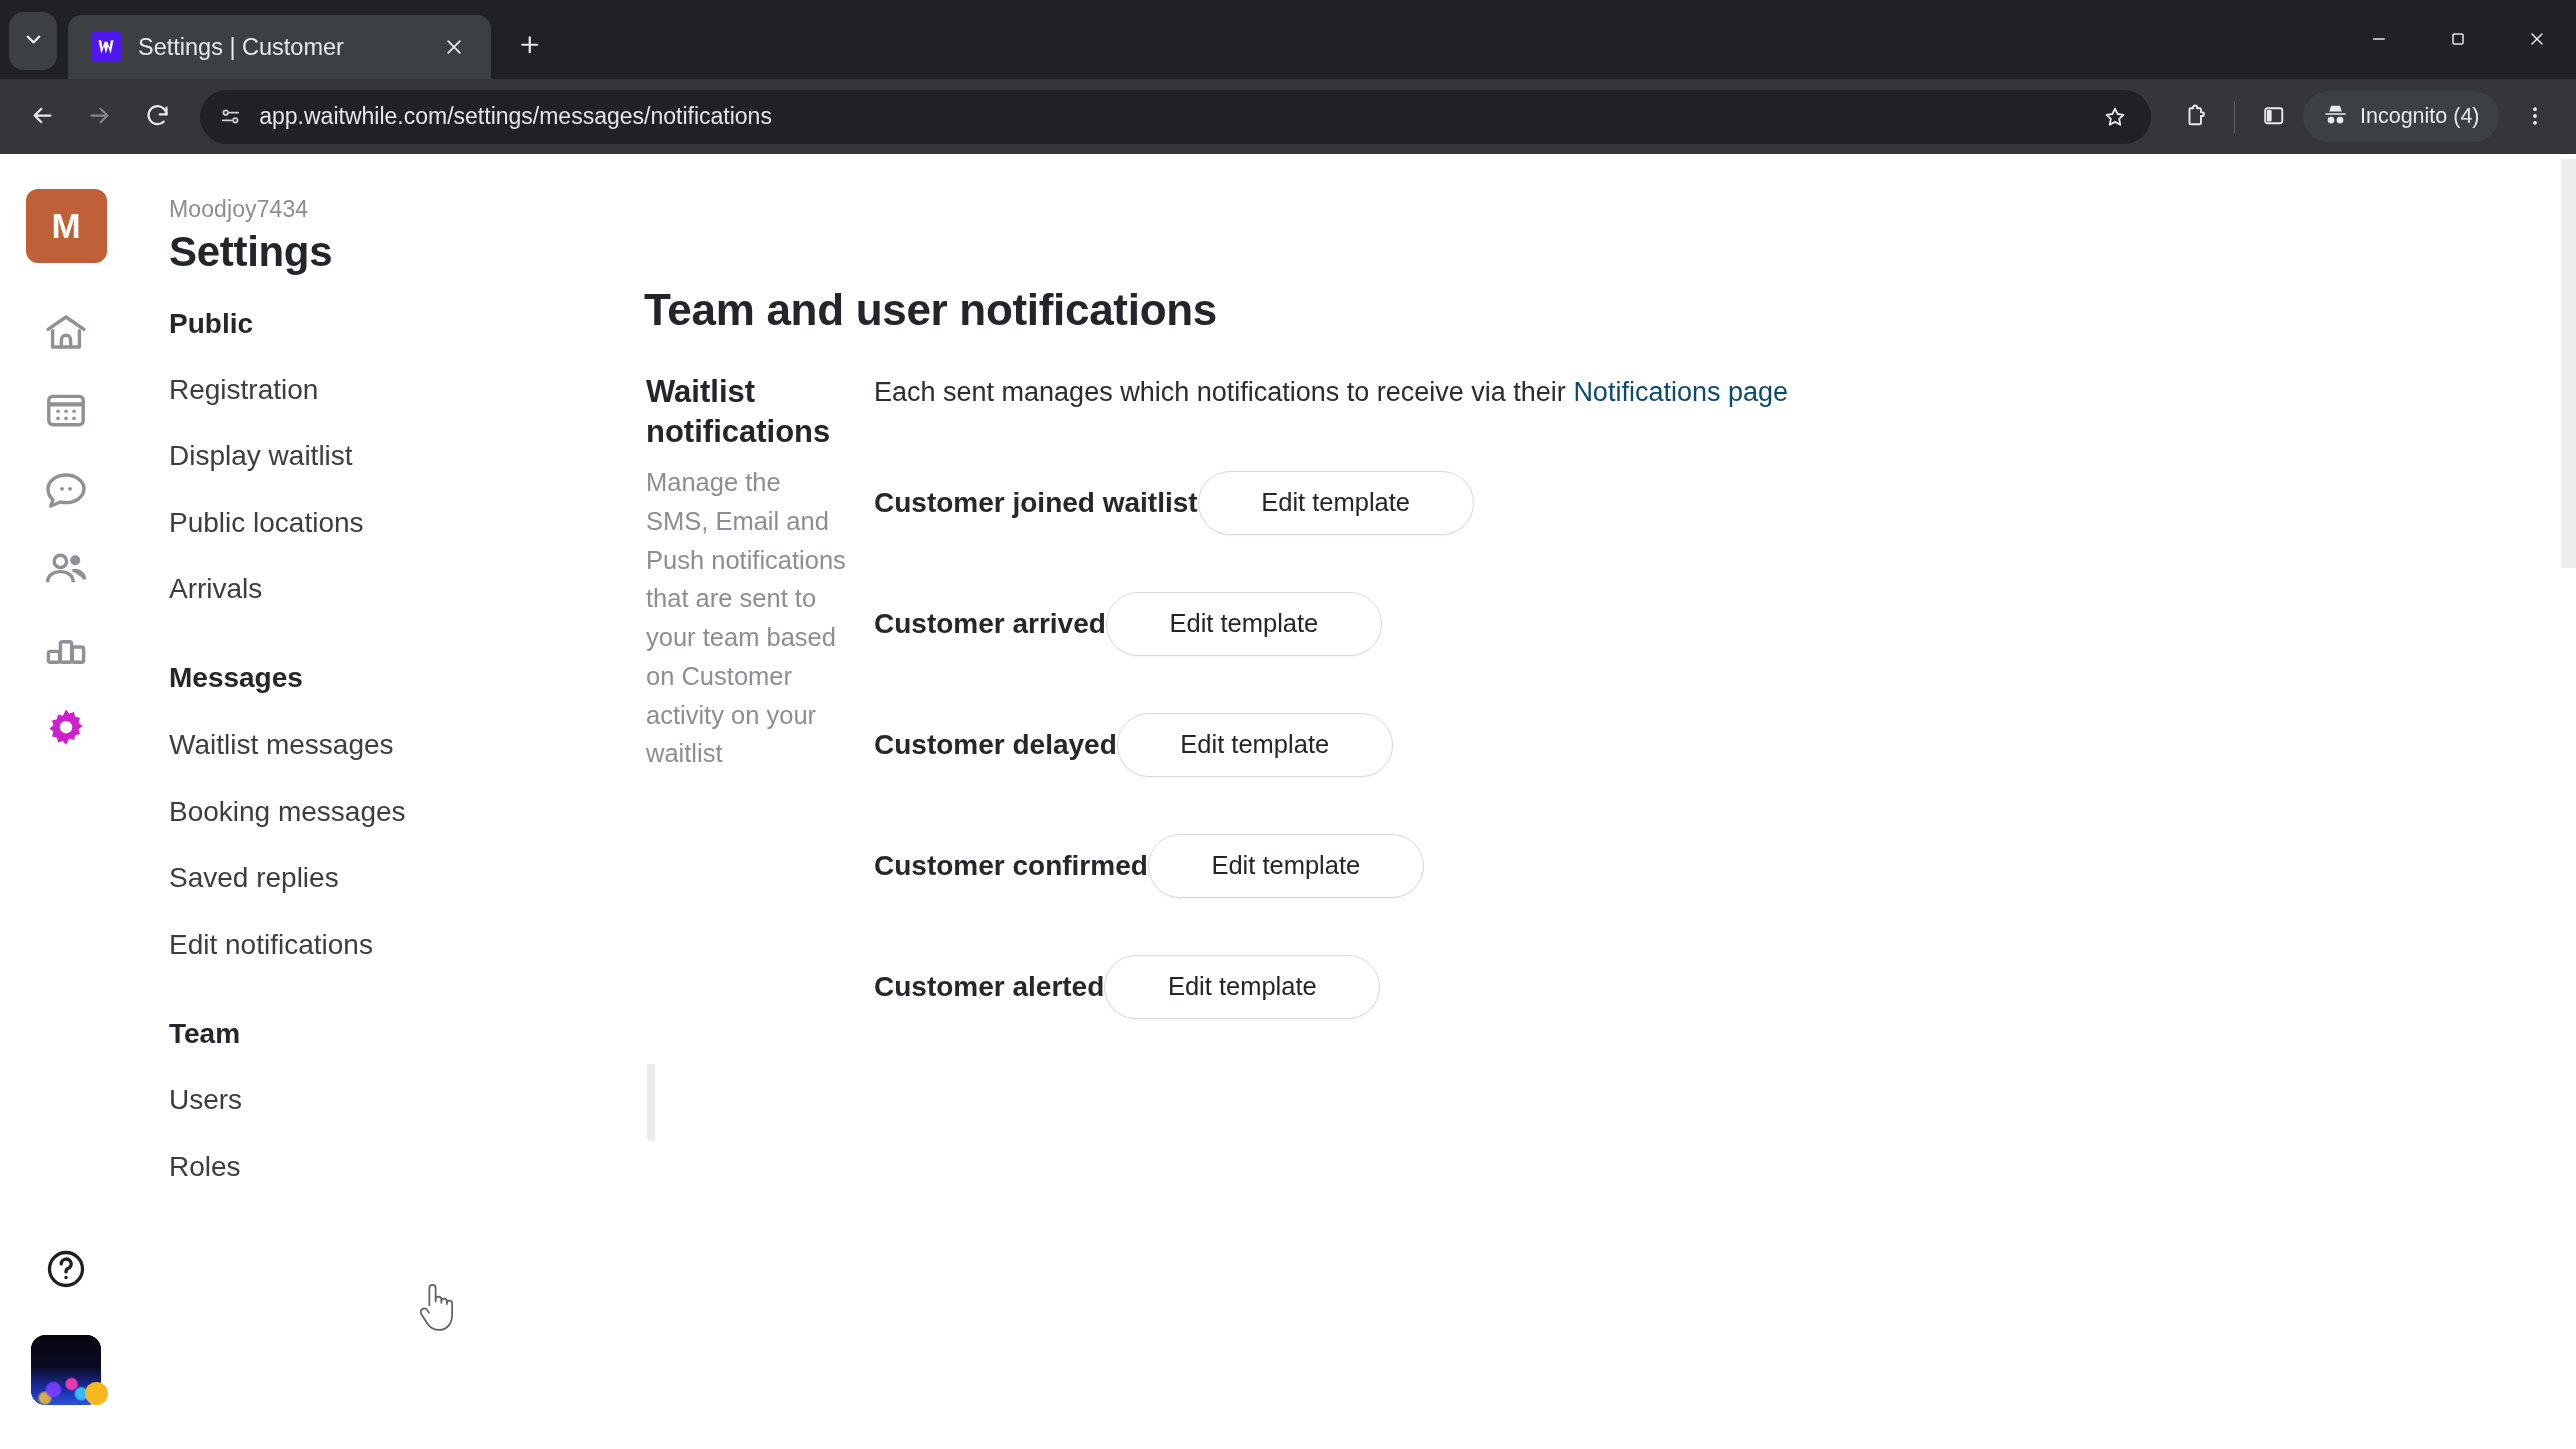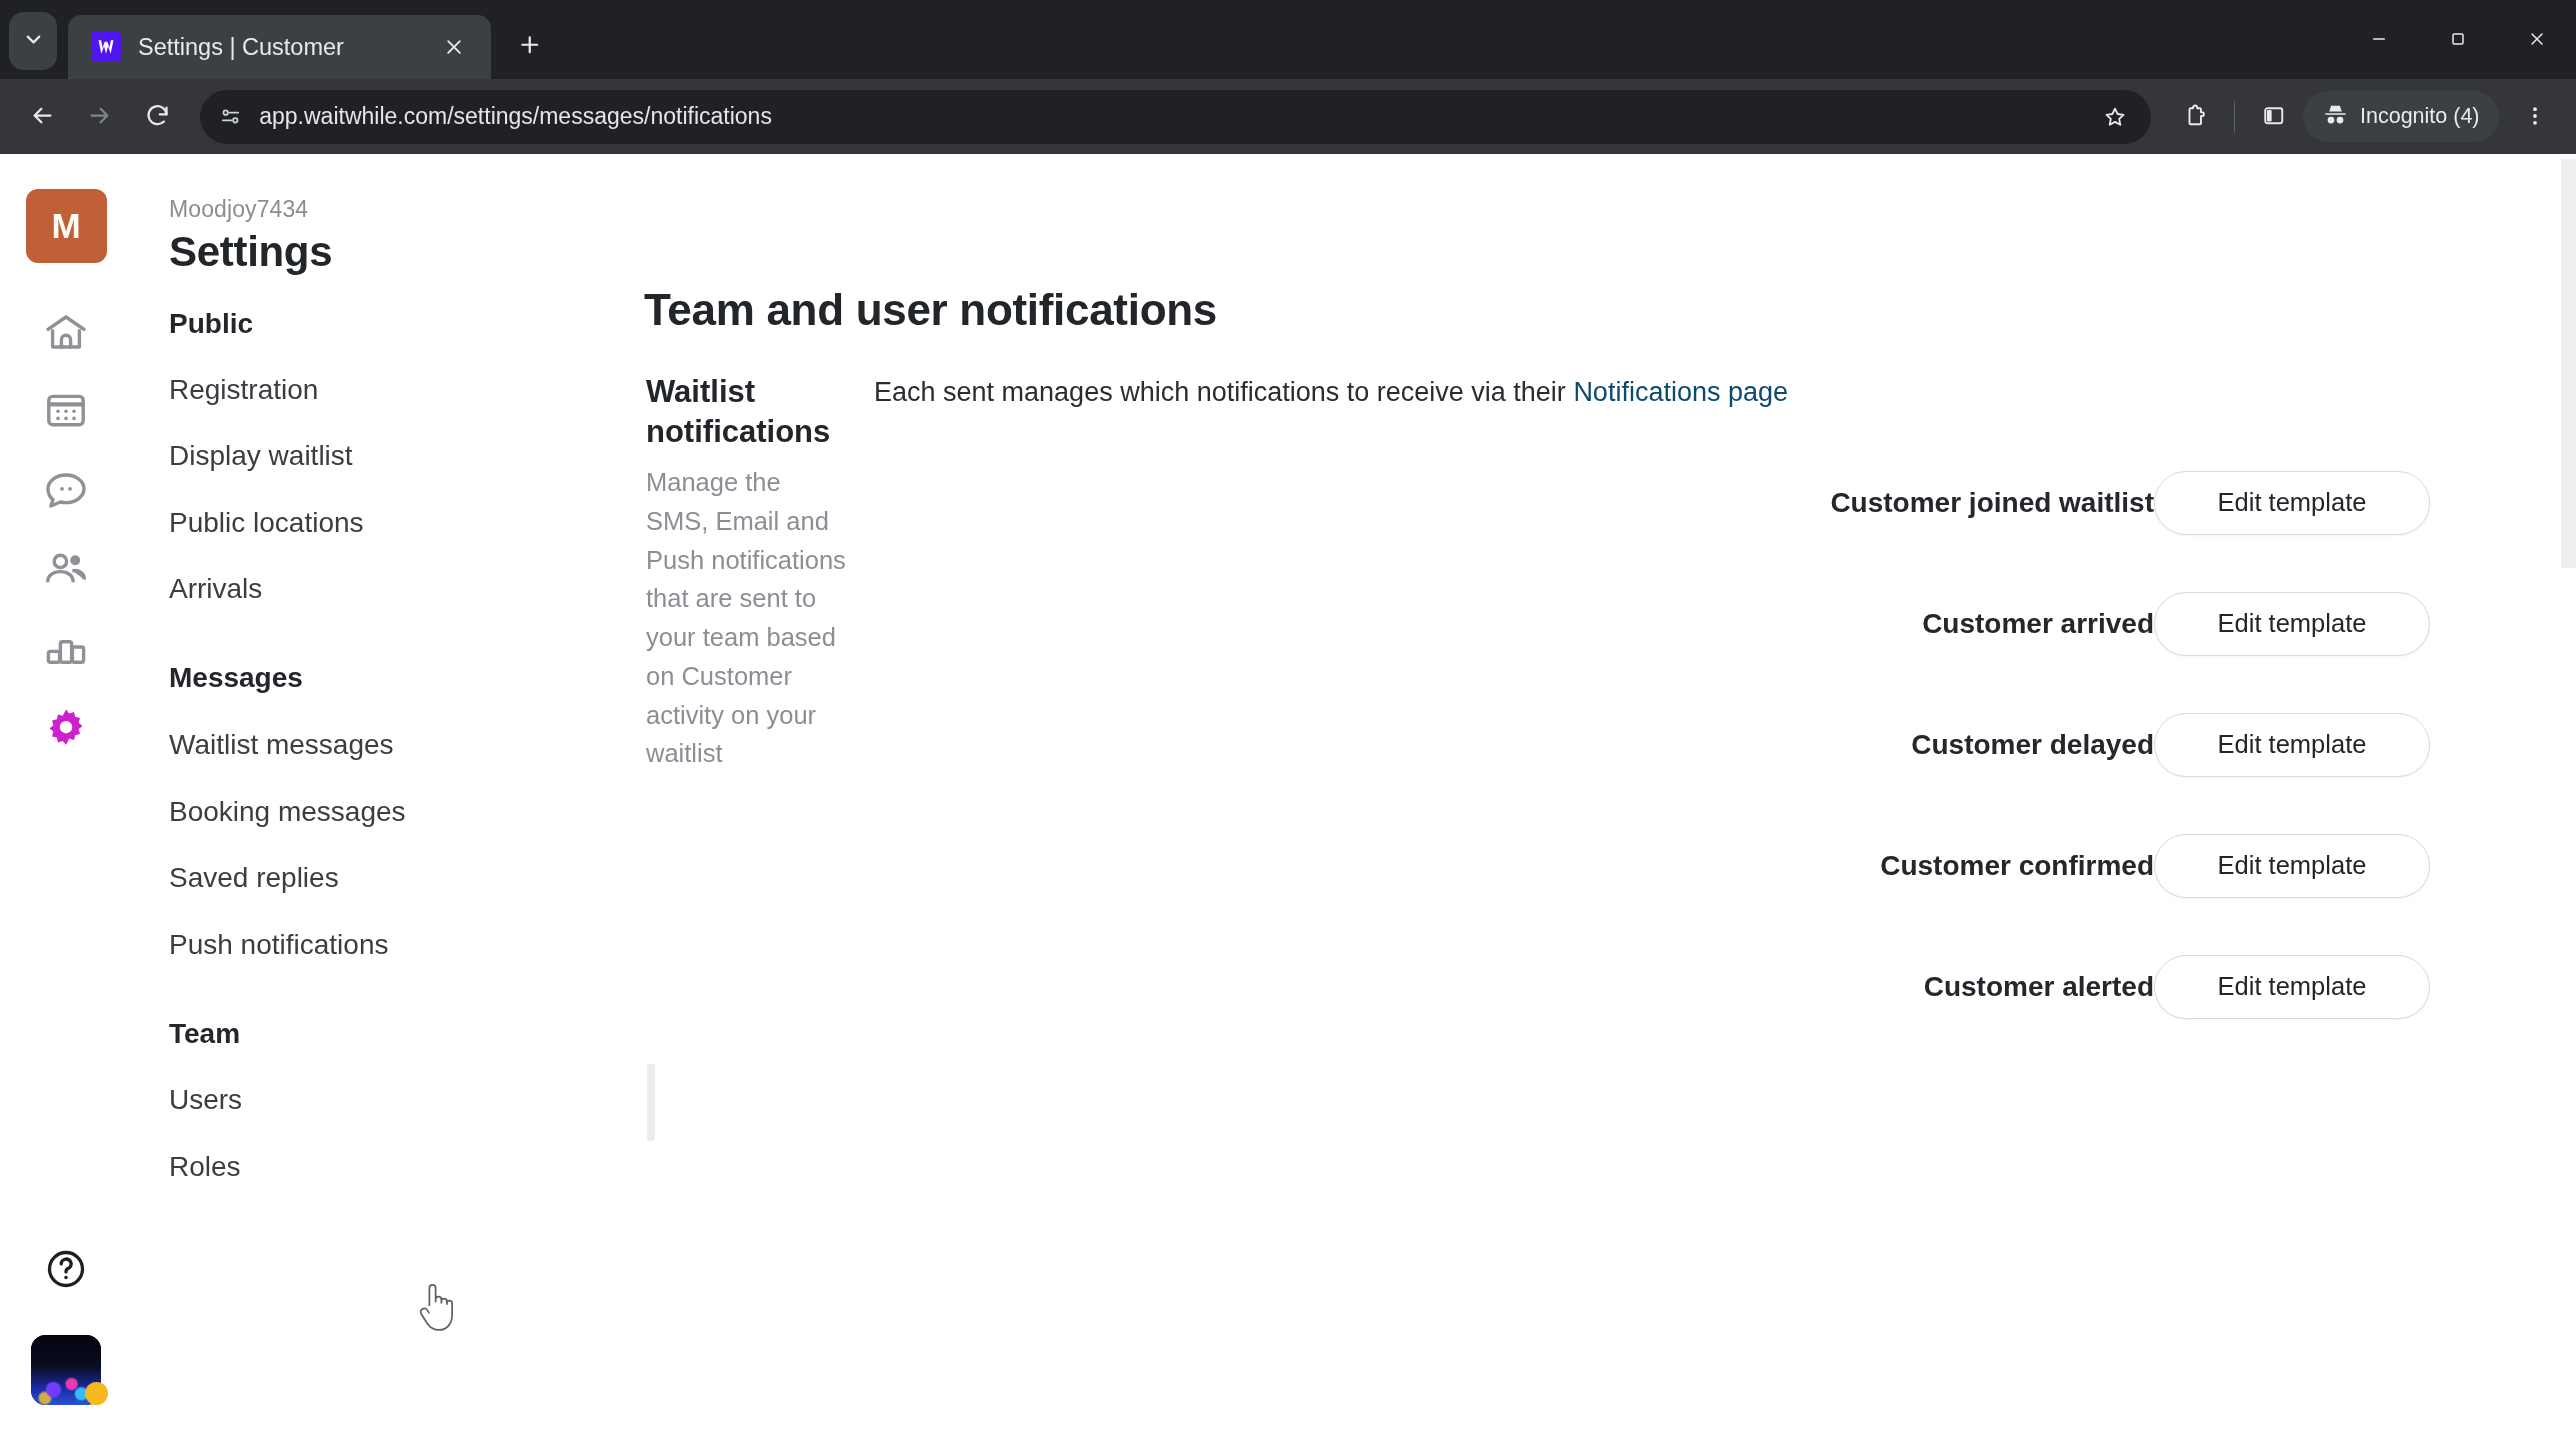--- a/index.html
+++ b/index.html
@@ -297,21 +297,21 @@
     white-space: nowrap;
   }
   .notice a { color: #0c4a6e; text-decoration: none; }
 
   .rows { position: absolute; left: 337px; top: 288px; width: 1556px; }
   .row {
     position: relative;
     height: 121px;
     display: flex;
     align-items: center;
-    justify-content: flex-end;
+    justify-content: flex-start;
   }
   .row-label {
     font-size: 28px; font-weight: 700; color: #25272c; white-space: nowrap;
   }
   .btn-edit {
     width: 276px; height: 64px;
     border: 1.3px solid #d8d9dc;
     border-radius: 32px;
     background: #ffffff;
     color: #22252a;
@@ -584,21 +584,21 @@
         <div class="nav-group-title" style="top:0px">Public</div>
         <div class="nav-link" style="top:66px">Registration</div>
         <div class="nav-link" style="top:132px">Display waitlist</div>
         <div class="nav-link" style="top:199px">Public locations</div>
         <div class="nav-link" style="top:265px">Arrivals</div>
 
         <div class="nav-group-title" style="top:354px">Messages</div>
         <div class="nav-link" style="top:421px">Waitlist messages</div>
         <div class="nav-link" style="top:488px">Booking messages</div>
         <div class="nav-link" style="top:554px">Saved replies</div>
-        <div class="nav-link" style="top:621px">Push notifications</div>
+        <div class="nav-link" style="top:621px">Edit notifications</div>
 
         <div class="nav-group-title" style="top:710px">Team</div>
         <div class="nav-link" style="top:776px">Users</div>
         <div class="nav-link" style="top:843px">Roles</div>
       </div>
 
       <div class="navcol-scrollbar"></div>
     </div>
 
     <div class="main">

